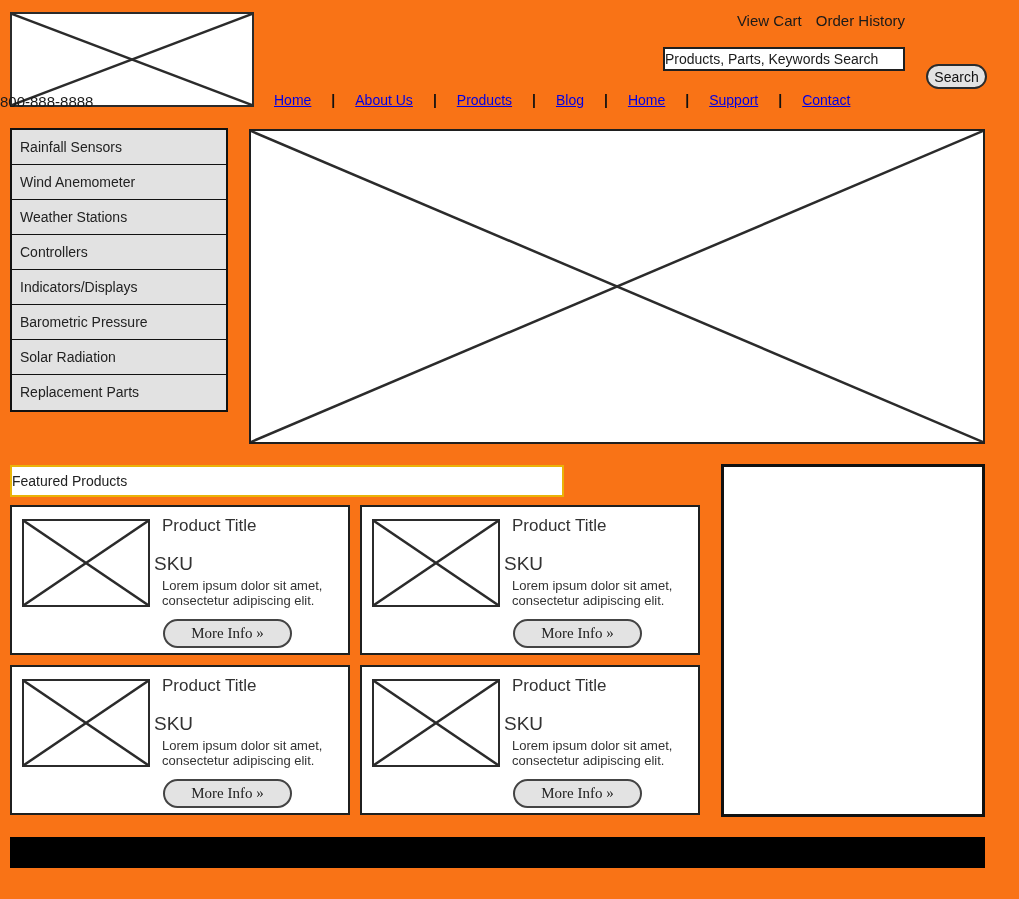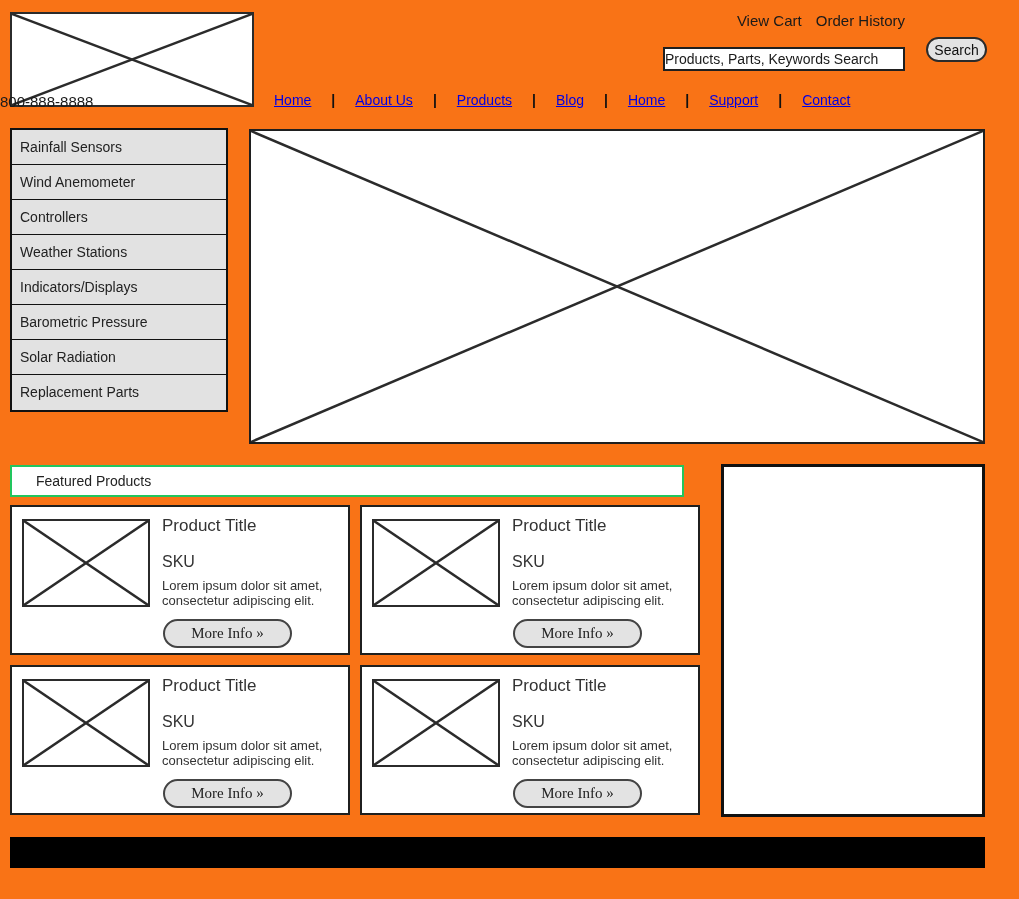--- a/index.html
+++ b/index.html
@@ -37,21 +37,21 @@
   #search-input {
     left: 663px; top: 47px; width: 242px; height: 24px;
     border: 2px solid #1f1f1f;
     font-family: "Liberation Sans", sans-serif;
     font-size: 14px; color: #1a1a1a;
     text-align: left;
     background: #fff;
     outline: none;
   }
   #search-button {
-    left: 926px; top: 37px; width: 61px; height: 25px;
+    left: 926px; top: 64px; width: 61px; height: 25px;
     border: 2px solid #2b2b2b;
     border-radius: 13px;
     background: #e3e3e3;
     font-family: "Liberation Sans", sans-serif;
     font-size: 14px; color: #111;
     line-height: 20px;
     cursor: pointer;
   }
 
   #main-nav {
@@ -91,43 +91,42 @@
     border-bottom: 1px solid #111;
     cursor: pointer;
   }
   #category-menu li:last-child { border-bottom: none; }
 
   
   #hero-box { left: 249px; top: 129px; width: 736px; height: 315px; border-color: #1f1f1f; }
 
   
   #featured-bar {
-    left: 10px; top: 465px; width: 674px; height: 32px;
-    border: 2px solid #22c55e;
+    left: 10px; top: 465px; width: 554px; height: 32px;
+    border: 2px solid #eab308;
     background: #fff;
     line-height: 28px;
-    padding-left: 24px;
     font-size: 14px; color: #222;
   }
 
   
   .card {
     position: absolute;
     width: 340px; height: 150px;
     border: 2px solid #1f1f1f;
     background: #fff;
   }
   .card .thumb { position: absolute; left: 10px; top: 12px; width: 128px; height: 88px; cursor: pointer; }
   .card .title {
     position: absolute; left: 150px; top: 9px;
     font-size: 17px; font-weight: 400; color: #333;
   }
   .card .sku {
-    position: absolute; left: 150px; top: 46px;
-    font-size: 16px; color: #333;
+    position: absolute; left: 142px; top: 46px;
+    font-size: 19px; color: #333;
   }
   .card .desc {
     position: absolute; left: 150px; top: 71px; width: 188px;
     font-size: 13px; line-height: 15px; color: #333;
   }
   .card .more-info {
     position: absolute; left: 151px; top: 112px;
     width: 129px; height: 29px;
     border: 2px solid #444;
     border-radius: 15px;
@@ -188,22 +187,22 @@
     <a>Support</a>
     <span class="sep">|</span>
     <a>Contact</a>
   </div>
 
   <div id="phone" class="abs">800-888-8888</div>
 
   <ul id="category-menu" class="abs">
     <li>Rainfall Sensors</li>
     <li>Wind Anemometer</li>
+    <li>Weather Stations</li>
     <li>Controllers</li>
-    <li>Weather Stations</li>
     <li>Indicators/Displays</li>
     <li>Barometric Pressure</li>
     <li>Solar Radiation</li>
     <li>Replacement Parts</li>
   </ul>
 
   <div id="hero-box" class="abs placeholder">
     <svg viewBox="0 0 100 100" preserveAspectRatio="none">
       <line x1="0" y1="0" x2="100" y2="100" stroke="#2b2b2b" stroke-width="2.5" vector-effect="non-scaling-stroke"></line>
       <line x1="0" y1="100" x2="100" y2="0" stroke="#2b2b2b" stroke-width="2.5" vector-effect="non-scaling-stroke"></line>

